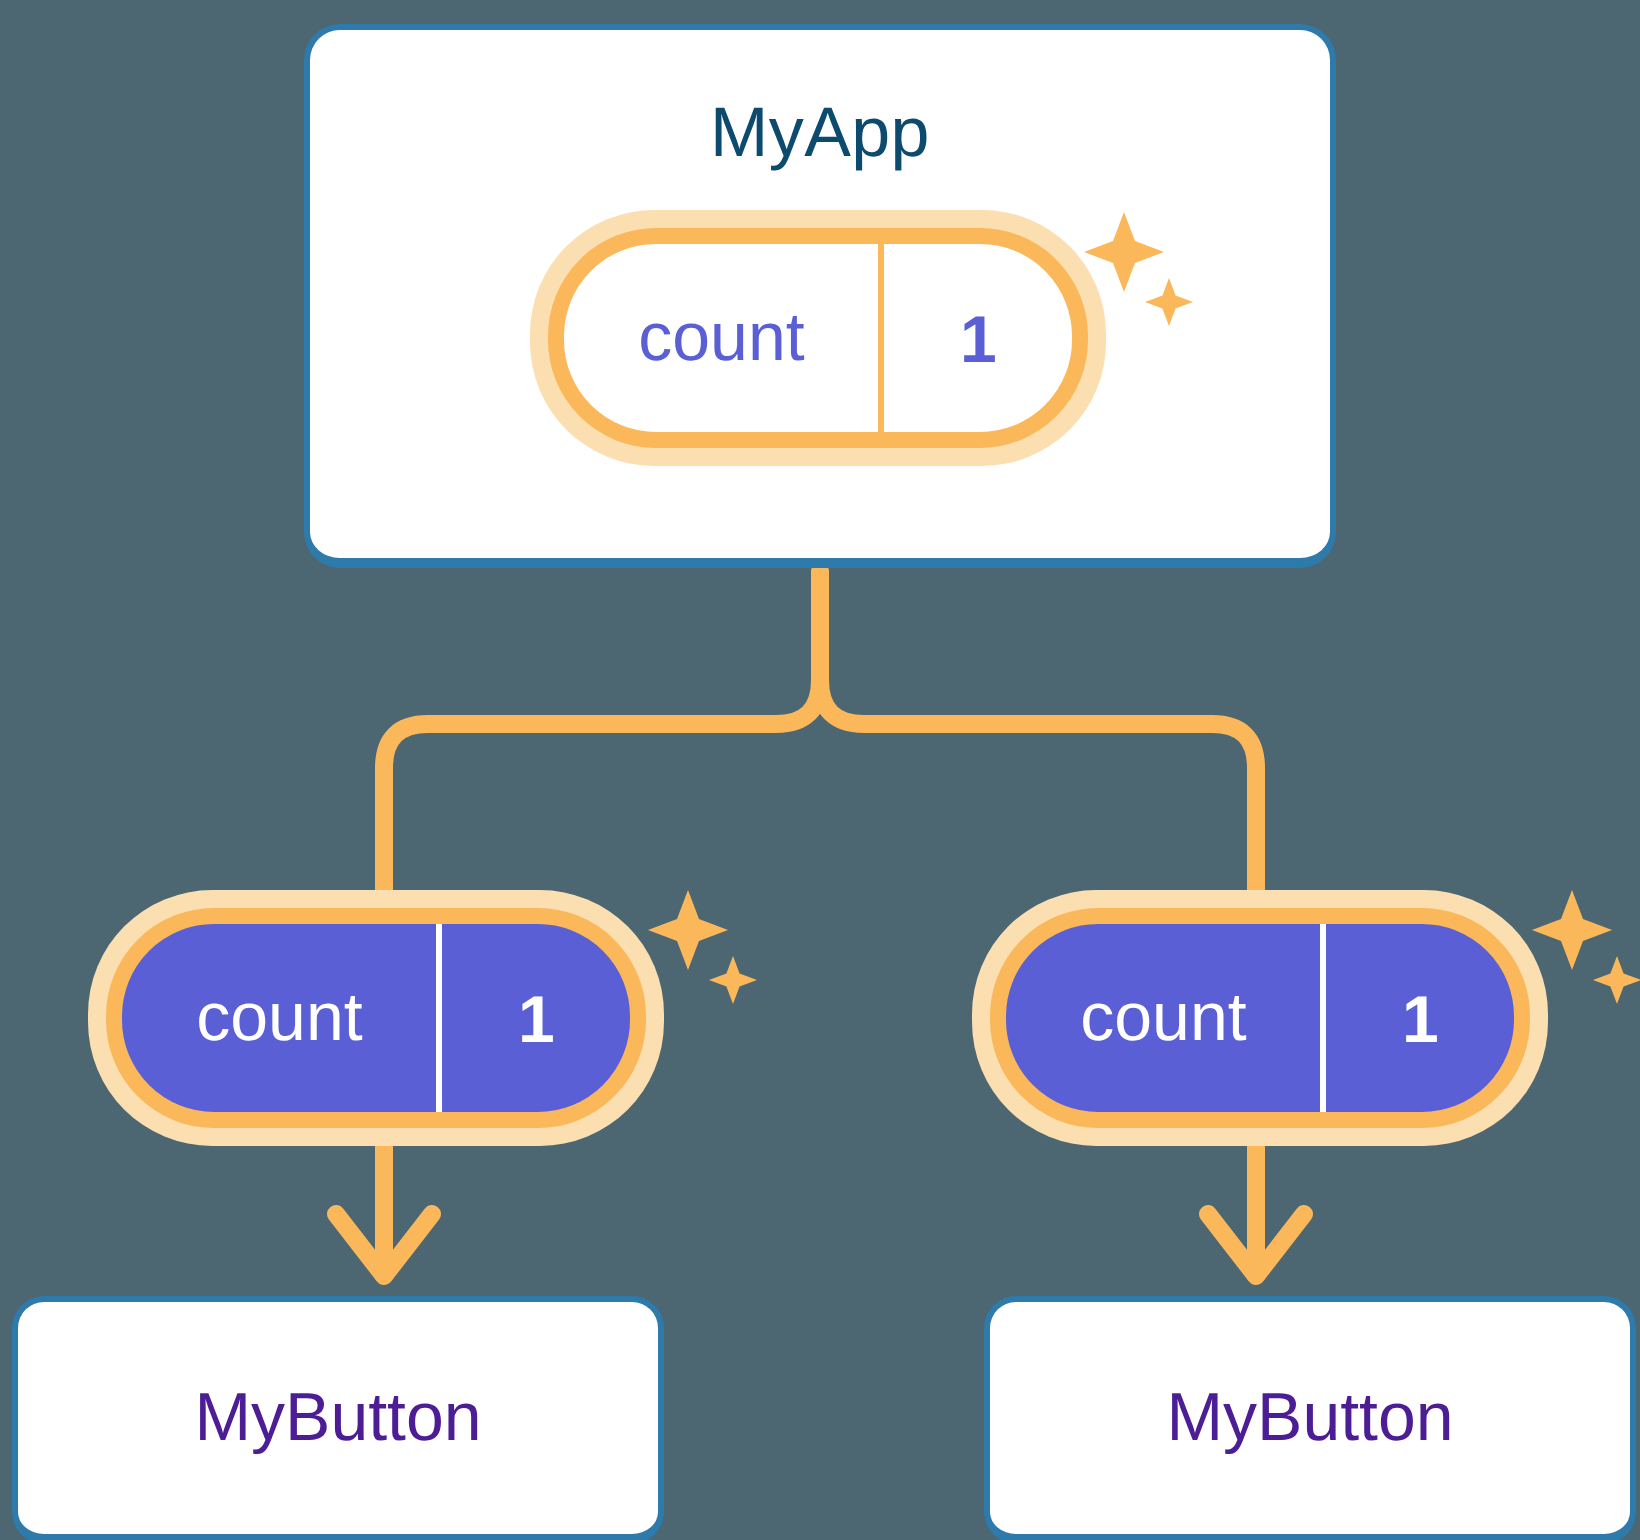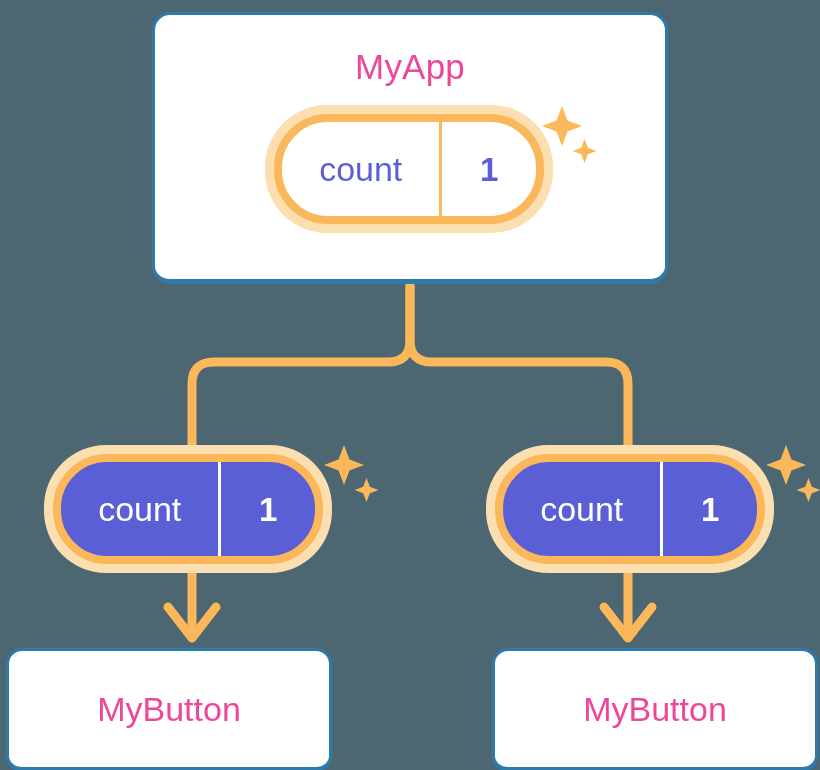--- a/index.html
+++ b/index.html
@@ -49,38 +49,38 @@
     left: 152px;
     top: 12px;
     width: 516px;
     height: 272px;
     border-radius: 18px;
     padding-top: 34px;
   }
 
   .card-title {
     font-size: 35px;
-    color: #ec4899;
+    color: #0c4a6e;
     letter-spacing: .2px;
     line-height: 1;
     user-select: none;
   }
 
   .card-button {
     width: 326px;
     height: 124px;
     border-radius: 16px;
     justify-content: center;
   }
   .card-button.left  { left: 6px;   top: 648px; }
   .card-button.right { left: 492px; top: 648px; }
 
   .button-label {
     font-size: 34px;
-    color: #ec4899;
+    color: #4c1d95;
     line-height: 1;
     user-select: none;
   }
 
   
   .pill-wrap {
     position: absolute;
     z-index: 3;
   }
   .pill-wrap.top   { left: 265px; top: 105px; }

